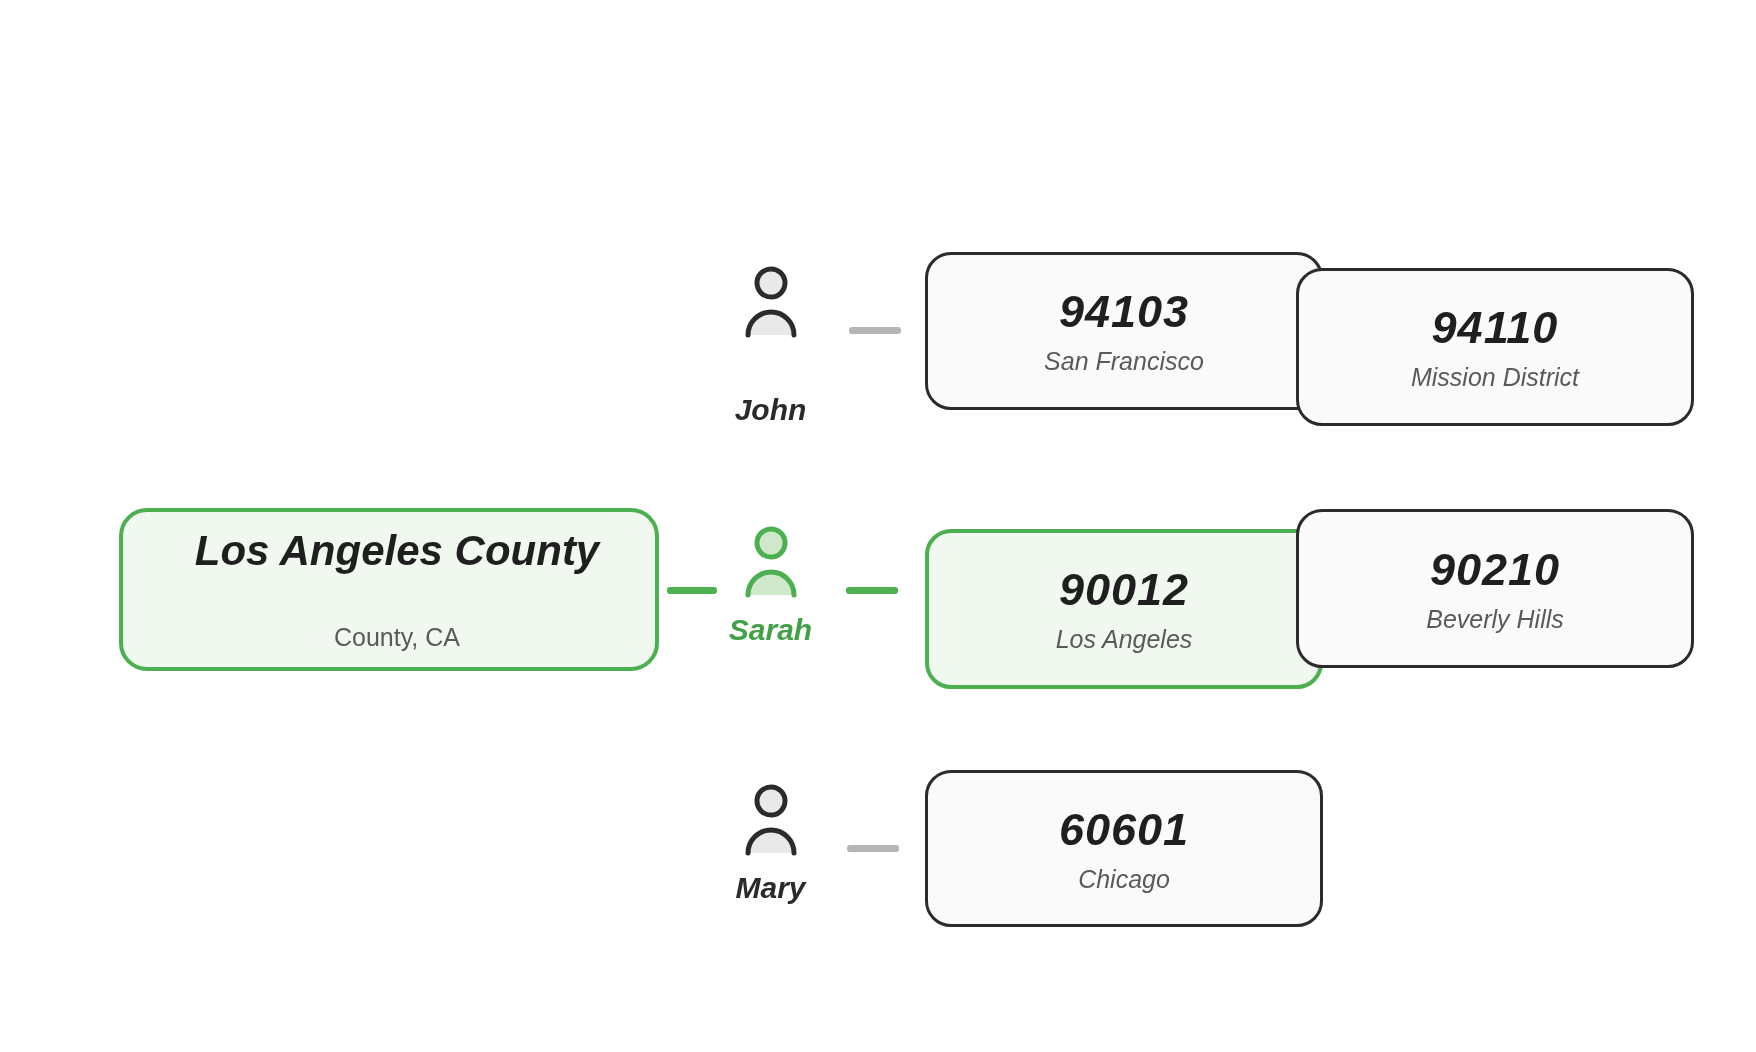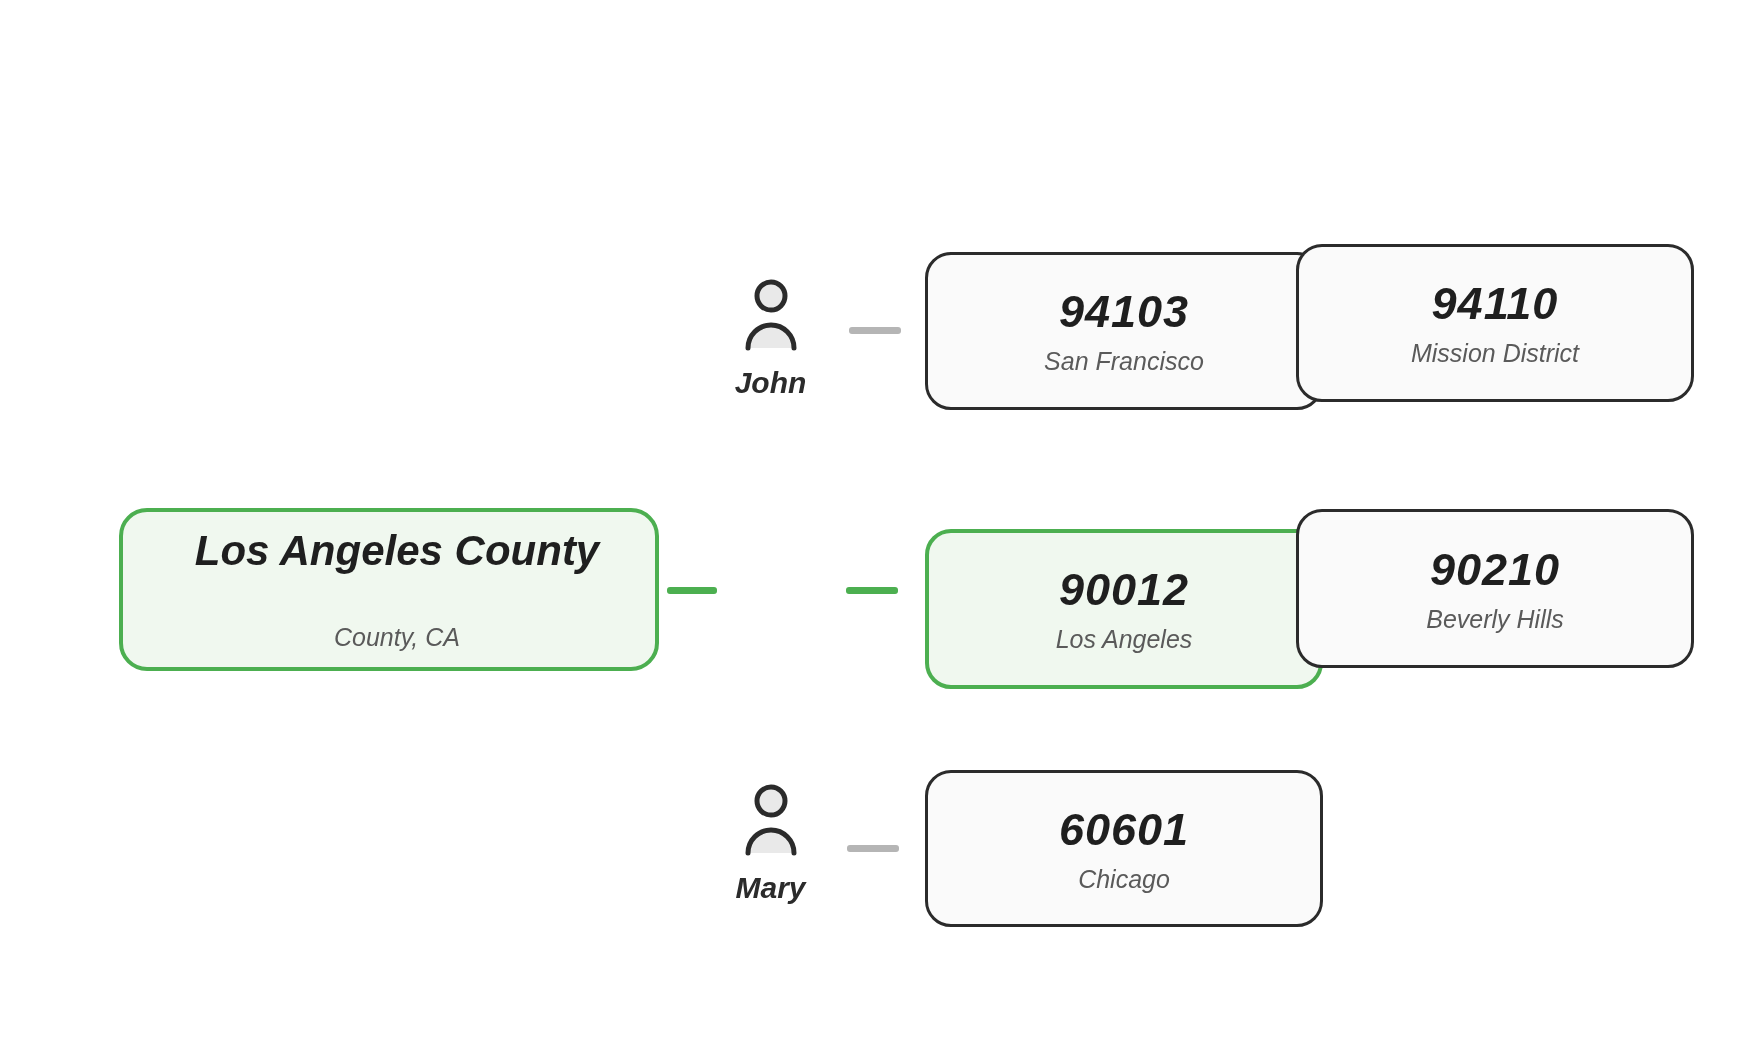--- a/index.html
+++ b/index.html
@@ -48,35 +48,34 @@
   }
   .county-name {
     font-size: 42px;
     font-weight: 700;
     font-style: italic;
     color: var(--text-dark, #1f1f1f);
     white-space: nowrap;
   }
   .county-subtitle {
     font-size: 25px;
-    font-style: italic;
     color: var(--subtitle-gray, #5a5a5a);
     margin-top: 40px;
   }
 
   
   .agent {
     position: absolute;
     left: 698px;
     width: 145px;
     display: flex;
     flex-direction: column;
     align-items: center;
   }
-  .agent-john  { top: 279px; }
+  .agent-john  { top: 266px; gap: 40px; }
   .agent-sarah { top: 526px; }
   .agent-mary  { top: 784px; }
   .avatar { display: block; }
   .avatar .head, .avatar .torso {
     stroke: var(--dark-border, #2b2b2b);
     fill: var(--avatar-fill, #e9e9e9);
     stroke-width: 5;
   }
   .avatar.green .head, .avatar.green .torso {
     stroke: var(--accent-green, #4caf50);
@@ -118,21 +117,21 @@
     gap: 9px;
     border: 3.5px solid var(--dark-border, #2b2b2b);
     background: var(--card-fill, #fafafa);
   }
   .zip-card.highlight {
     border: 4.5px solid var(--accent-green, #4caf50);
     background: var(--green-fill, #f0f8ef);
     margin-top: 18px;
   }
   .zip-card-r1c1 { left: 925px;  top: 252px; height: 158px; }
-  .zip-card-r1c2 { left: 1296px; top: 244px; height: 158px; }
+  .zip-card-r1c2 { left: 1296px; top: 268px; height: 158px; }
   .zip-card-r2c1 { left: 925px;  top: 511px; height: 160px; }
   .zip-card-r2c2 { left: 1296px; top: 509px; height: 159px; }
   .zip-card-r3c1 { left: 925px;  top: 770px; height: 157px; }
   .zip-code {
     font-size: 45px;
     font-weight: 700;
     font-style: italic;
     color: var(--text-dark, #1f1f1f);
     letter-spacing: 1px;
   }
@@ -165,20 +164,27 @@
   <div class="zip-card zip-card-r1c1">
     <div class="zip-code">94103</div>
     <div class="zip-city">San Francisco</div>
   </div>
   <div class="zip-card zip-card-r1c2">
     <div class="zip-code">94110</div>
     <div class="zip-city">Mission District</div>
   </div>
 
   <div class="connector green connector-county"></div>
+  <div class="agent agent-sarah">
+    <svg class="avatar green" width="56" height="72" viewBox="0 0 56 72" aria-hidden="true">
+      <circle class="head" cx="28" cy="17" r="14"></circle>
+      <path class="torso" d="M 5 69 A 23 23 0 0 1 51 69" stroke-linecap="round"></path>
+    </svg>
+    <div class="agent-name green">Sarah</div>
+  </div>
   <div class="connector green connector-sarah"></div>
   <div class="zip-card highlight zip-card-r2c1">
     <div class="zip-code">90012</div>
     <div class="zip-city">Los Angeles</div>
   </div>
   <div class="zip-card zip-card-r2c2">
     <div class="zip-code">90210</div>
     <div class="zip-city">Beverly Hills</div>
   </div>
 

